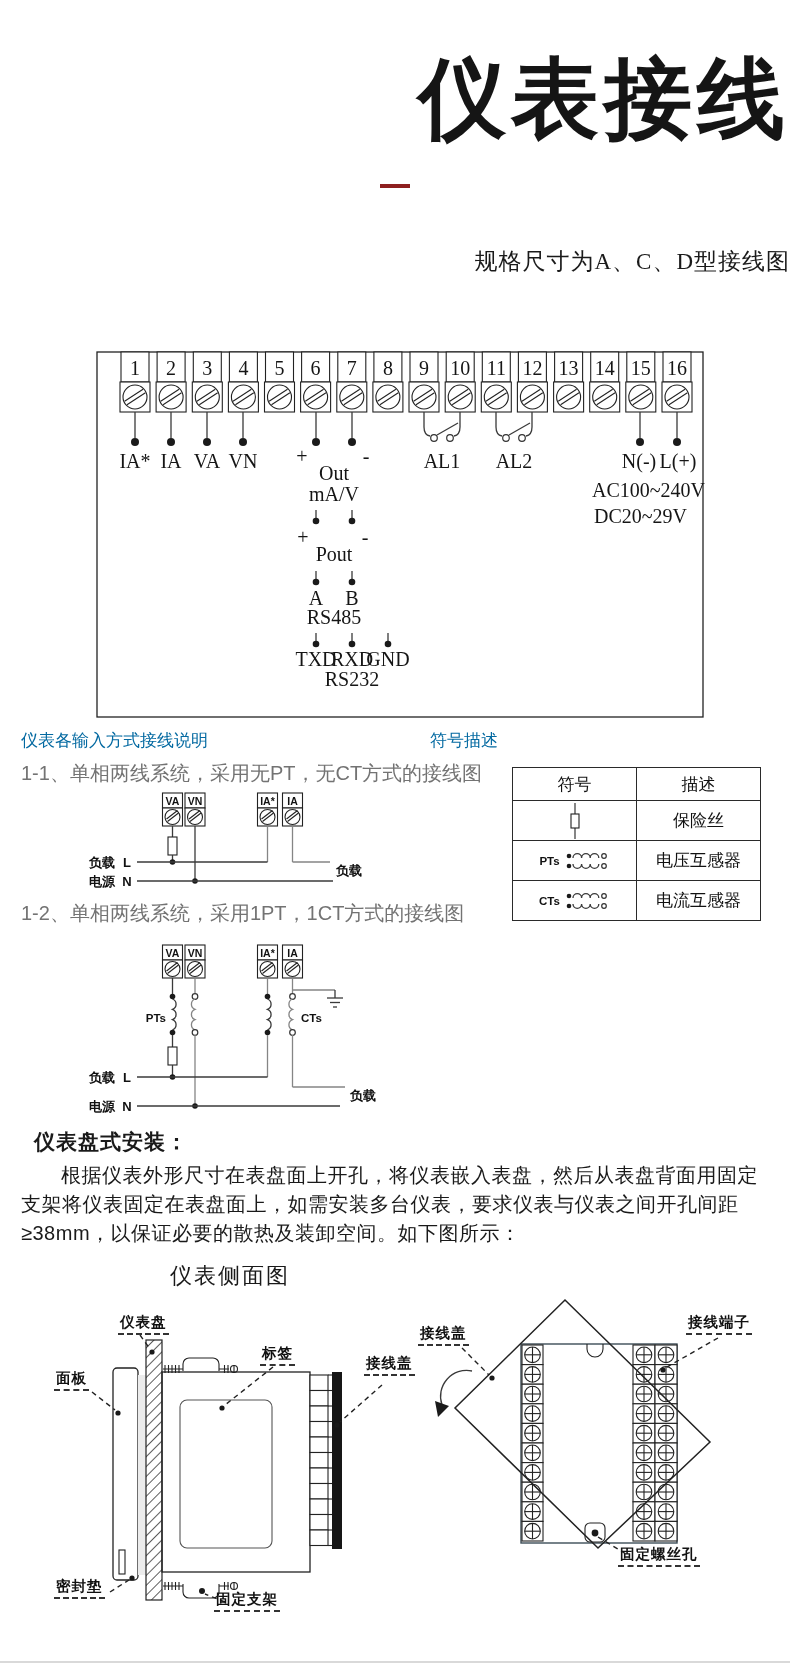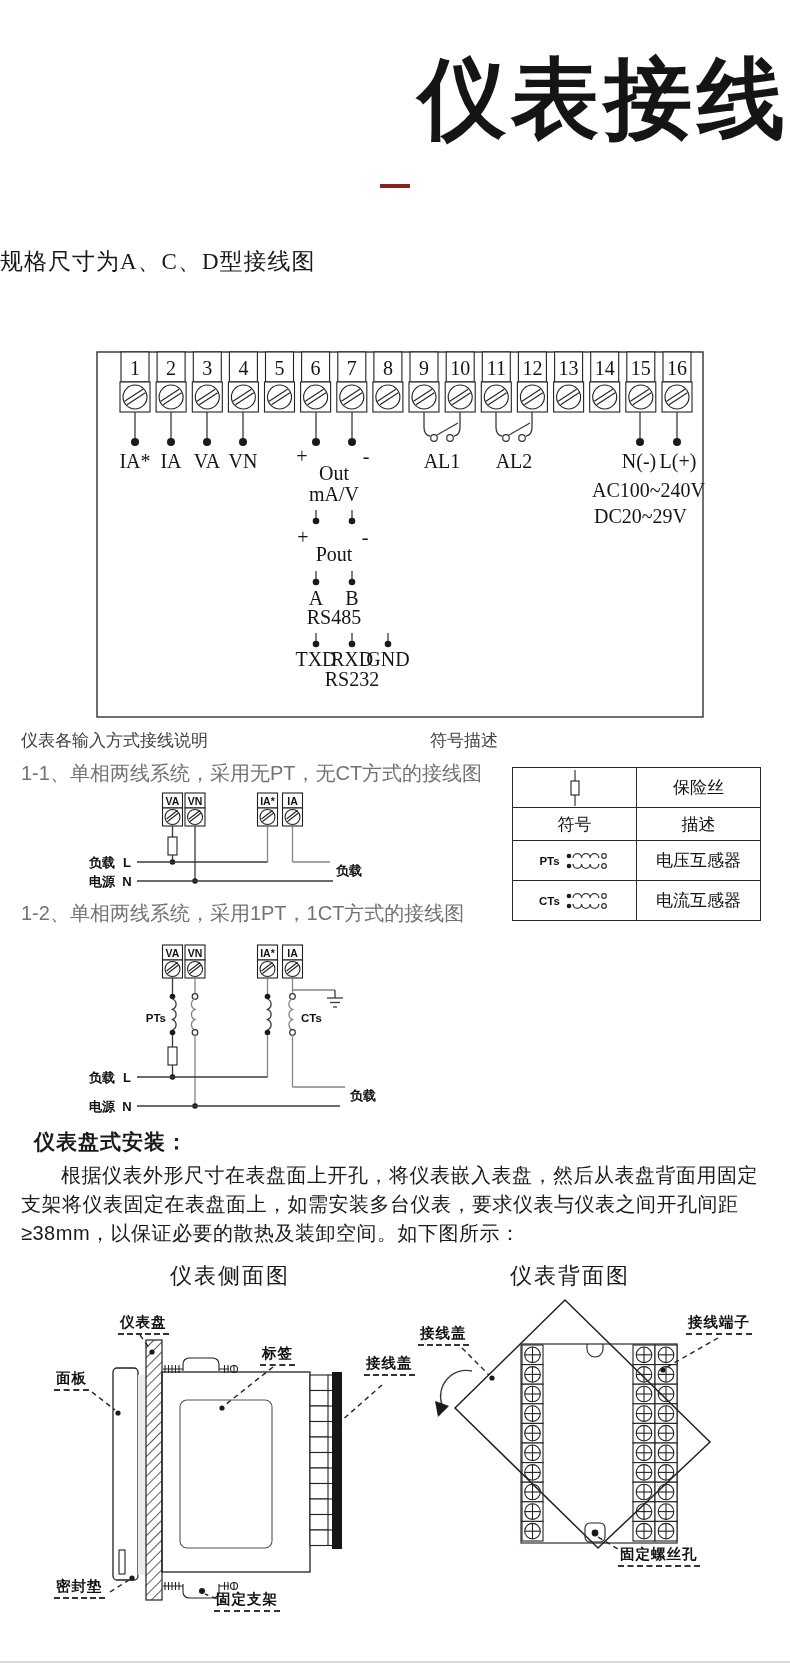--- a/index.html
+++ b/index.html
@@ -3,23 +3,23 @@
 <meta charset="utf-8">
 <style>
   *{margin:0;padding:0;box-sizing:border-box}
   html,body{background:#fff}
   .page{position:relative;width:790px;height:1666px;background:#fff;overflow:hidden;
         font-family:"Liberation Sans",sans-serif;color:#1a1a1a}
   .abs{position:absolute}
   .title{top:40px;left:0;width:790px;text-align:right;font-size:88px;font-weight:900;
          letter-spacing:5px;color:#151515}
   .red-line{top:184px;left:50%;width:30px;margin-left:-15px;height:4px;background:#8e2020}
-  .subtitle{top:246px;left:0;width:790px;text-align:left;font-size:23px;letter-spacing:1px;
+  .subtitle{top:246px;left:0;width:790px;text-align:right;font-size:23px;letter-spacing:1px;
             font-family:"Liberation Serif",serif}
-  .sec-label{font-family:"Liberation Serif",serif;font-size:17px;color:#404040}
+  .sec-label{font-family:"Liberation Serif",serif;font-size:17px;color:#0369a1}
   .caption{font-family:Liberation Sans, sans-serif;font-size:20px;color:#737373}
   .install-h{font-size:21px;font-weight:bold;letter-spacing:1px}
   .install-p{width:750px;font-size:20px;line-height:29px;text-indent:2em;letter-spacing:.5px;font-weight:500}
   .fig-title{font-family:"Liberation Serif",serif;font-weight:normal;font-size:22px;letter-spacing:2px;text-align:center}
   .note{width:772px;font-size:19px;font-weight:bold;letter-spacing:.2px}
   .callout{position:absolute;font-size:14.5px;font-weight:bold;color:#111;line-height:1;
            border-bottom:2px dashed #333;padding:0 2px 3px;letter-spacing:1px;white-space:nowrap}
   .bottom-rule{left:0;top:1661px;width:790px;height:2px;background:#d9d9d9}
   svg.abs{overflow:visible}
   
@@ -412,33 +412,33 @@
       <text x="127" y="297" text-anchor="middle" class="cjk-b">L</text>
       <text x="102" y="326" text-anchor="middle" class="cjk-b">电源</text>
       <text x="127" y="326" text-anchor="middle" class="cjk-b">N</text>
       <text x="350" y="315" class="cjk-b">负载</text>
     </g>
   </svg>
 
   <table class="sym">
     <tbody>
         <tr>
+      <th>符号</th>
+      <th>描述</th>
+    </tr>
+    <tr>
       <td>
             <span class="symcell">
         <svg width="22" height="38" viewBox="0 0 22 38">
           <line x1="11" y1="1" x2="11" y2="37" class="tline thin"></line>
           <rect x="7" y="12" width="8" height="14" class="tbox"></rect>
         </svg>
             </span>
           </td>
       <td>保险丝</td>
-    </tr>
-    <tr>
-      <th>符号</th>
-      <th>描述</th>
     </tr>
     <tr>
       <td>
             <span class="symcell">
         <span class="cts" style="font-family:'Liberation Sans',sans-serif;font-weight:bold;font-size:11.5px">PTs</span>
         <svg width="46" height="28" viewBox="0 0 46 28">
           <circle cx="5" cy="9" r="2.3" class="dot"></circle>
           <path d="M9,11 a4.3,4.3 0 0 1 8.6,0 a4.3,4.3 0 0 1 8.6,0 a4.3,4.3 0 0 1 8.6,0" class="wire"></path>
           <circle cx="40" cy="9" r="2.3" class="odot"></circle>
           <path d="M9,17 a4.3,4.3 0 0 0 8.6,0 a4.3,4.3 0 0 0 8.6,0 a4.3,4.3 0 0 0 8.6,0" class="wire"></path>
@@ -465,21 +465,20 @@
           </td>
       <td>电流互感器</td>
     </tr>
   </tbody>
     </table>
 
   <div class="abs install-h" style="left:34px;top:1128px">仪表盘式安装：</div>
   <div class="abs install-p" style="left:21px;top:1161px">根据仪表外形尺寸在表盘面上开孔，将仪表嵌入表盘，然后从表盘背面用固定支架将仪表固定在表盘面上，如需安装多台仪表，要求仪表与仪表之间开孔间距≥38mm，以保证必要的散热及装卸空间。如下图所示：</div>
 
   <div class="abs fig-title" style="left:30px;top:1261px;width:400px">仪表侧面图</div>
-  <div class="abs fig-title" style="left:420px;top:1261px;width:300px">仪表背面图</div>
 
   <svg class="abs" id="side-svg" style="left:30px;top:1295px" width="390" height="330" viewBox="0 0 390 330">
     <defs>
       <pattern id="hatch" width="7" height="7" patternUnits="userSpaceOnUse" patternTransform="rotate(45 0 0)">
         <line x1="0" y1="0" x2="0" y2="7" stroke="#333" stroke-width="1.6"></line>
       </pattern>
     </defs>
     <rect x="83" y="73" width="25" height="212" rx="4" class="tline"></rect>
     <rect x="89" y="255" width="6" height="24" class="tline thin"></rect>
     <rect x="108" y="80" width="8" height="200" fill="#ececec"></rect>

